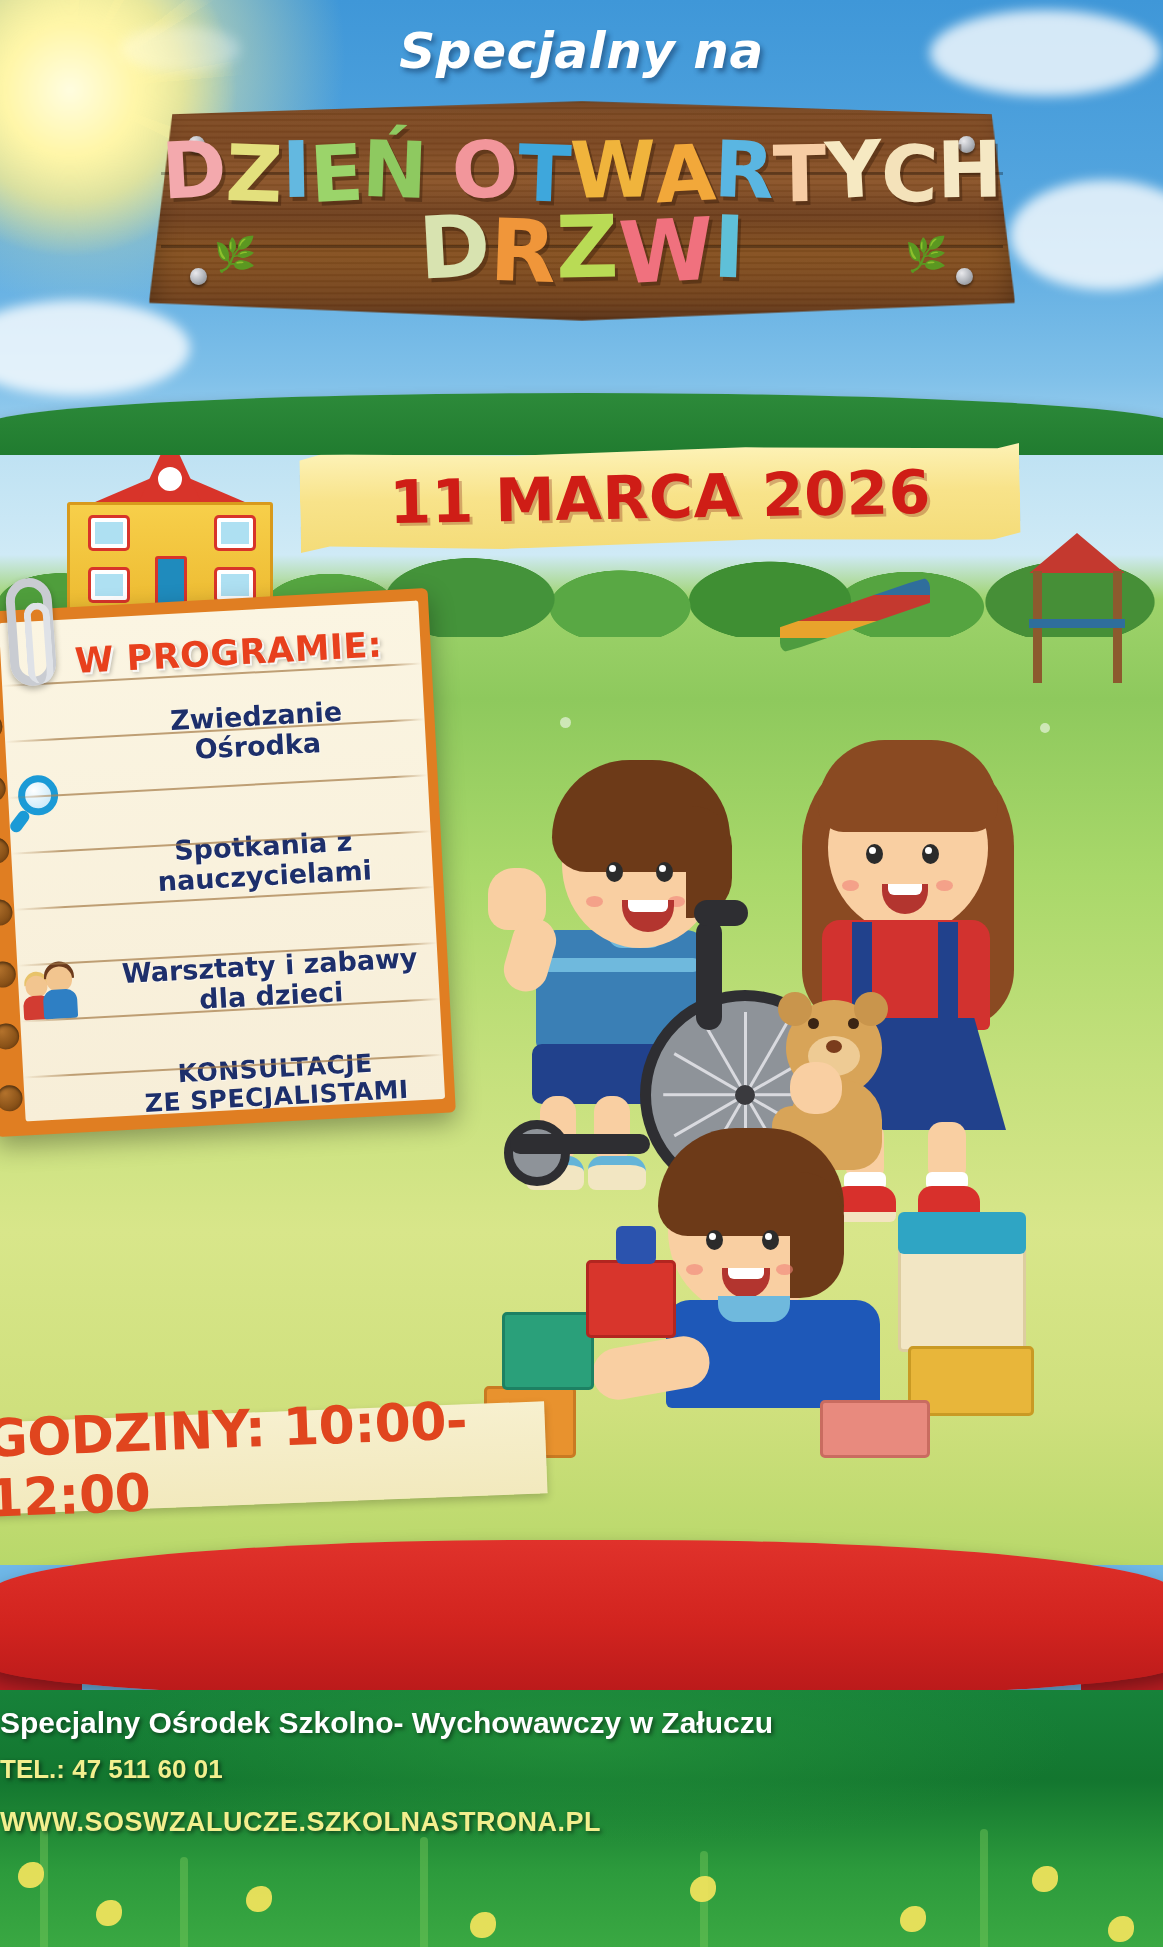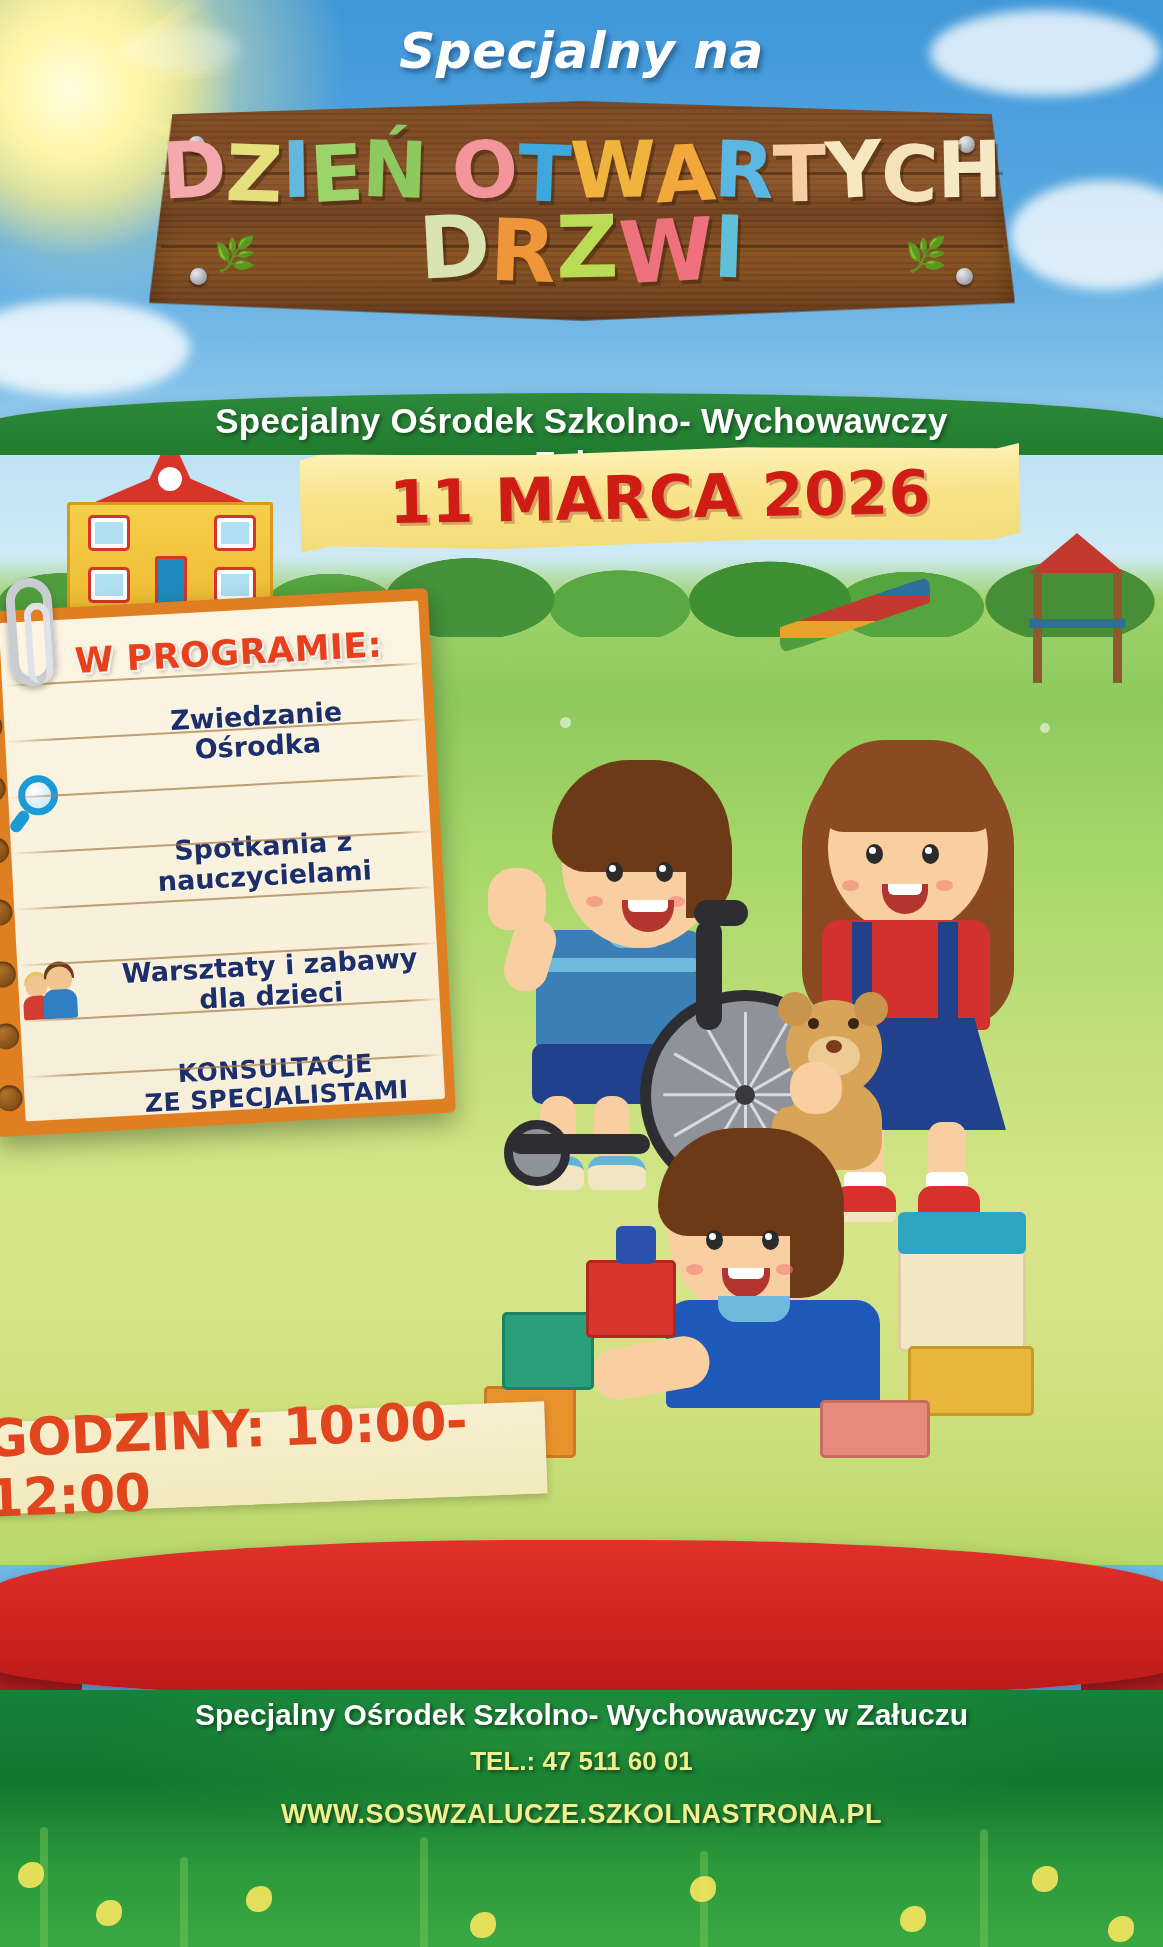--- a/index.html
+++ b/index.html
@@ -286,21 +286,21 @@
   
   .footer{
     position:absolute; left:0; top:1690px; width:1163px; height:257px;
     background:
       radial-gradient(ellipse 700px 150px at 50% 20%, rgba(40,150,60,.65) 0%, rgba(20,110,40,0) 70%),
       linear-gradient(180deg,#17823a 0%, #13762f 35%, #2c9a3c 70%, #3aa842 100%);
     overflow:hidden;
   }
   .flower{ position:absolute; width:26px; height:26px; background:#f3e45c; border-radius:60% 40% 55% 45%; opacity:.92; }
   .blade{ position:absolute; width:8px; background:rgba(120,200,90,.45); border-radius:4px 4px 0 0; bottom:0; }
-  .footer-lines{ position:relative; text-align:center; padding-top:8px; color:#fff; }
+  .footer-lines{ position:relative; text-align:left; padding-top:16px; color:#fff; }
   .f1{ font-size:30px; font-weight:bold; text-shadow:2px 2px 4px rgba(0,0,0,.5); }
   .f2{ font-size:31px; font-weight:bold; margin-top:14px; text-shadow:2px 2px 4px rgba(0,0,0,.5); }
   .f3{ font-size:26px; font-weight:bold; margin-top:14px; color:#f2ef8e; text-shadow:2px 2px 4px rgba(0,0,0,.55); }
   .f4{ font-size:27px; font-weight:bold; margin-top:22px; color:#f2ef8e; letter-spacing:.5px; text-shadow:2px 2px 4px rgba(0,0,0,.55); }
 
   .top-text{
     position:absolute; left:0; right:0; top:22px;
     text-align:center;
     font-family:"DejaVu Sans", sans-serif;
     font-size:50px; font-weight:bold; color:#fff;
@@ -358,24 +358,20 @@
           <span class="ch" style="color: rgb(216, 227, 176); transform: rotate(-3deg) translateY(-2px);">D</span>
           <span class="ch" style="color: rgb(240, 150, 58); transform: rotate(2deg) translateY(2px);">R</span>
           <span class="ch" style="color: rgb(185, 219, 85); transform: rotate(-1deg) translateY(-2px);">Z</span>
           <span class="ch" style="color: rgb(240, 113, 126); transform: rotate(-3deg) translateY(2px);">W</span>
           <span class="ch" style="color: rgb(95, 192, 216); transform: rotate(2deg) translateY(-2px);">I</span>
         </div>
     </div>
   </div>
 
   <div class="green-banner"></div>
-  <div class="green-banner-text">
-    <div>Specjalny Ośrodek Szkolno- Wychowawczy</div>
-    <div>w Załuczu</div>
-  </div>
 
   <div class="scene">
     <div class="treeline"></div>
 
     <div class="school">
       <div class="sch-roof"></div>
       <div class="sch-roof2"></div>
       <div class="sch-body"></div>
       <div class="sch-clock"></div>
       <div class="sch-window" style="left:46px;top:88px;"></div>

